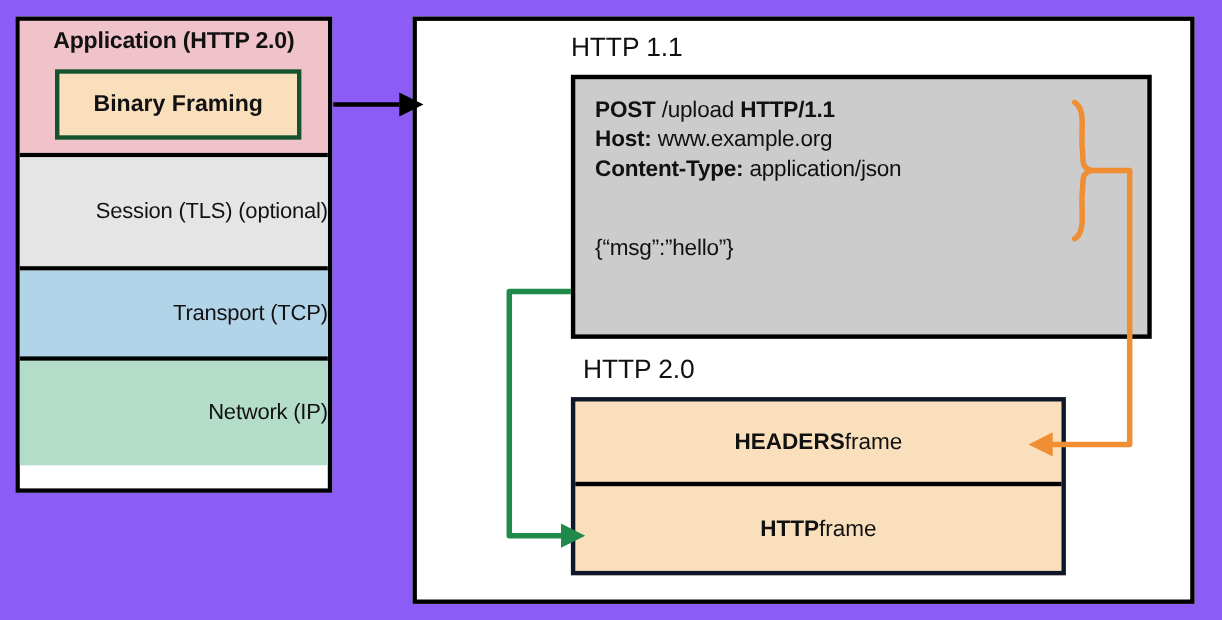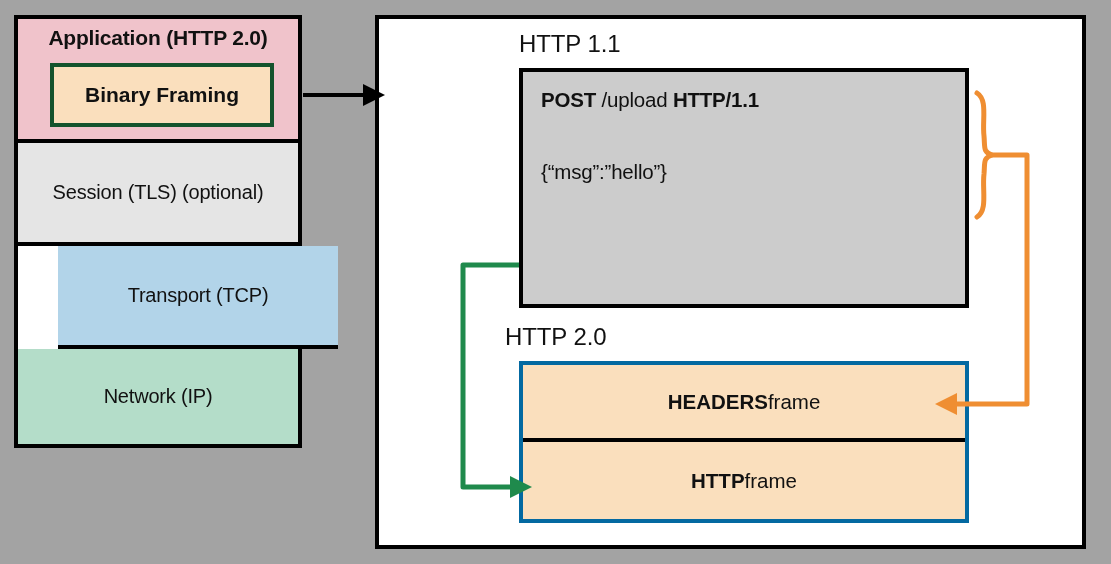--- a/index.html
+++ b/index.html
@@ -4,21 +4,21 @@
 <style>
   html, body {
     margin: 0;
     padding: 0;
     background: #ffffff;
   }
   #stage {
     position: relative;
     width: 1111px;
     height: 564px;
-    background: #a3a3a3;
+    background: #8b5cf6;
     font-family: "Liberation Sans", sans-serif;
     overflow: hidden;
   }
 
   
   #stack {
     position: absolute;
     left: 14px;
     top: 15px;
     width: 288px;
@@ -26,38 +26,38 @@
     box-sizing: border-box;
     border: 4px solid #000000;
     background: #ffffff;
   }
   .layer {
     position: relative;
     box-sizing: border-box;
     width: 100%;
     display: flex;
     align-items: center;
-    justify-content: center;
+    justify-content: flex-end;
     color: #111111;
     font-size: 20px;
     letter-spacing: -0.2px;
   }
   .layer-divider { border-bottom: 4px solid #000000; }
 
   .layer-app {
     height: 124px;
     background: #f0c3cb;
     align-items: flex-start;
     justify-content: center;
     padding-top: 7px;
   }
   .layer-app .layer-title { font-weight: bold; font-size: 21px; }
 
   .layer-session { height: 103px; background: #e5e5e5; }
-  .layer-transport { height: 103px; background: #b2d4e9; margin-left: 40px; }
+  .layer-transport { height: 82px; background: #b2d4e9; }
   .layer-network { height: 95px; background: #b4ddc9; }
 
   #binary-framing {
     position: absolute;
     left: 32px;
     top: 44px;
     width: 224px;
     height: 64px;
     box-sizing: border-box;
     border: 4px solid #14532d;
@@ -83,27 +83,27 @@
   }
 
   .caption {
     position: absolute;
     font-size: 24px;
     color: #111111;
     letter-spacing: -0.1px;
     white-space: nowrap;
   }
   #caption-http11 { left: 519px; top: 30px; }
-  #caption-http20 { left: 505px; top: 323px; }
+  #caption-http20 { left: 530px; top: 323px; }
 
   #http11-box {
     position: absolute;
     left: 519px;
     top: 68px;
-    width: 450px;
+    width: 528px;
     height: 240px;
     box-sizing: border-box;
     border: 4px solid #000000;
     background: #cccccc;
     padding: 14px 0 0 18px;
   }
   .msg-line {
     font-size: 20.5px;
     line-height: 27px;
     color: #111111;
@@ -113,21 +113,21 @@
   .msg-line b { font-weight: bold; }
   #msg-body { margin-top: 45px; }
 
   #frames-box {
     position: absolute;
     left: 519px;
     top: 361px;
     width: 450px;
     height: 162px;
     box-sizing: border-box;
-    border: 4px solid #0369a1;
+    border: 4px solid #0f172a;
     background: #fadfbd;
   }
   .frame-row {
     box-sizing: border-box;
     width: 100%;
     height: 50%;
     display: flex;
     align-items: center;
     justify-content: center;
     font-size: 20.5px;
@@ -175,21 +175,23 @@
     </div>
   </div>
 
   <div id="right-panel"></div>
 
   <div class="caption" id="caption-http11">HTTP 1.1</div>
 
   <div id="http11-box">
     <div class="msg-line"><b>POST</b><span> </span><span>/upload</span><span> </span><b>HTTP/1.1</b></div>
 
-
+    <div class="msg-line"><b>Host:</b><span> </span><span>www.example.org</span></div>
+
+    <div class="msg-line"><b>Content-Type:</b><span> </span><span>application/json</span></div>
 
 
     <div class="msg-line" id="msg-body">{“msg”:”hello”}</div>
   </div>
 
   <div class="caption" id="caption-http20">HTTP 2.0</div>
 
   <div id="frames-box">
     <div class="frame-row" id="frame-headers">
         <b>HEADERS</b>

